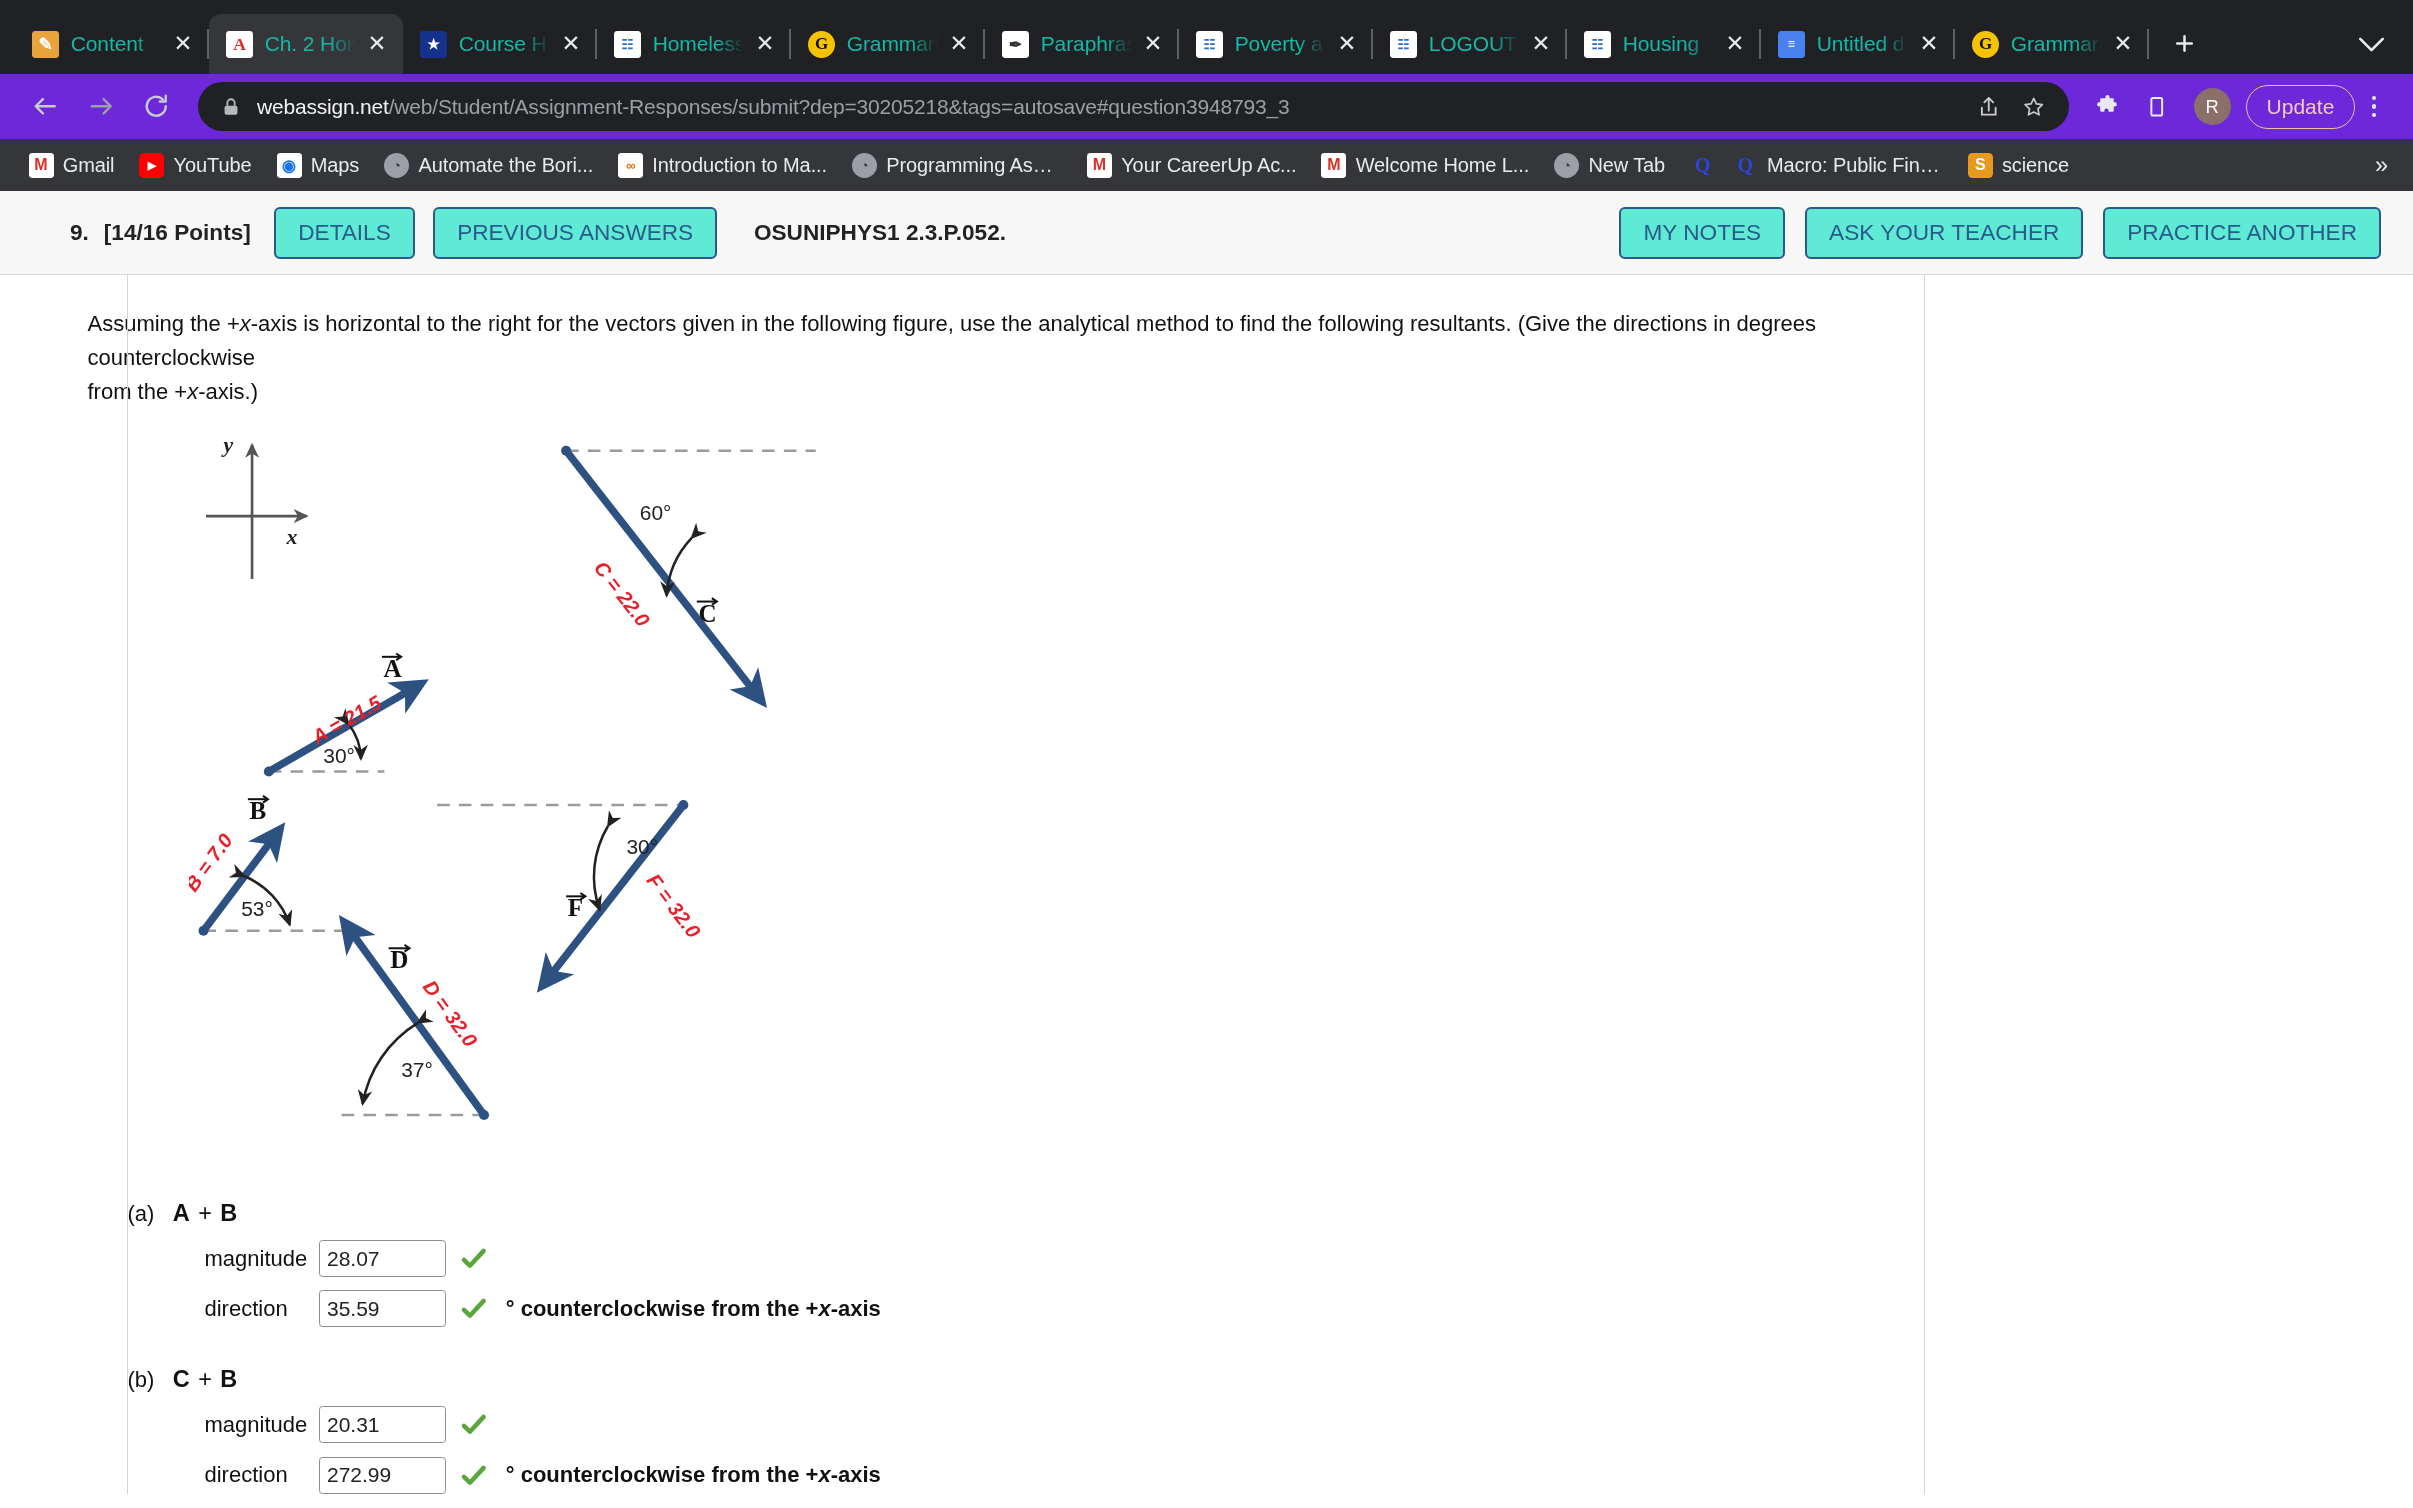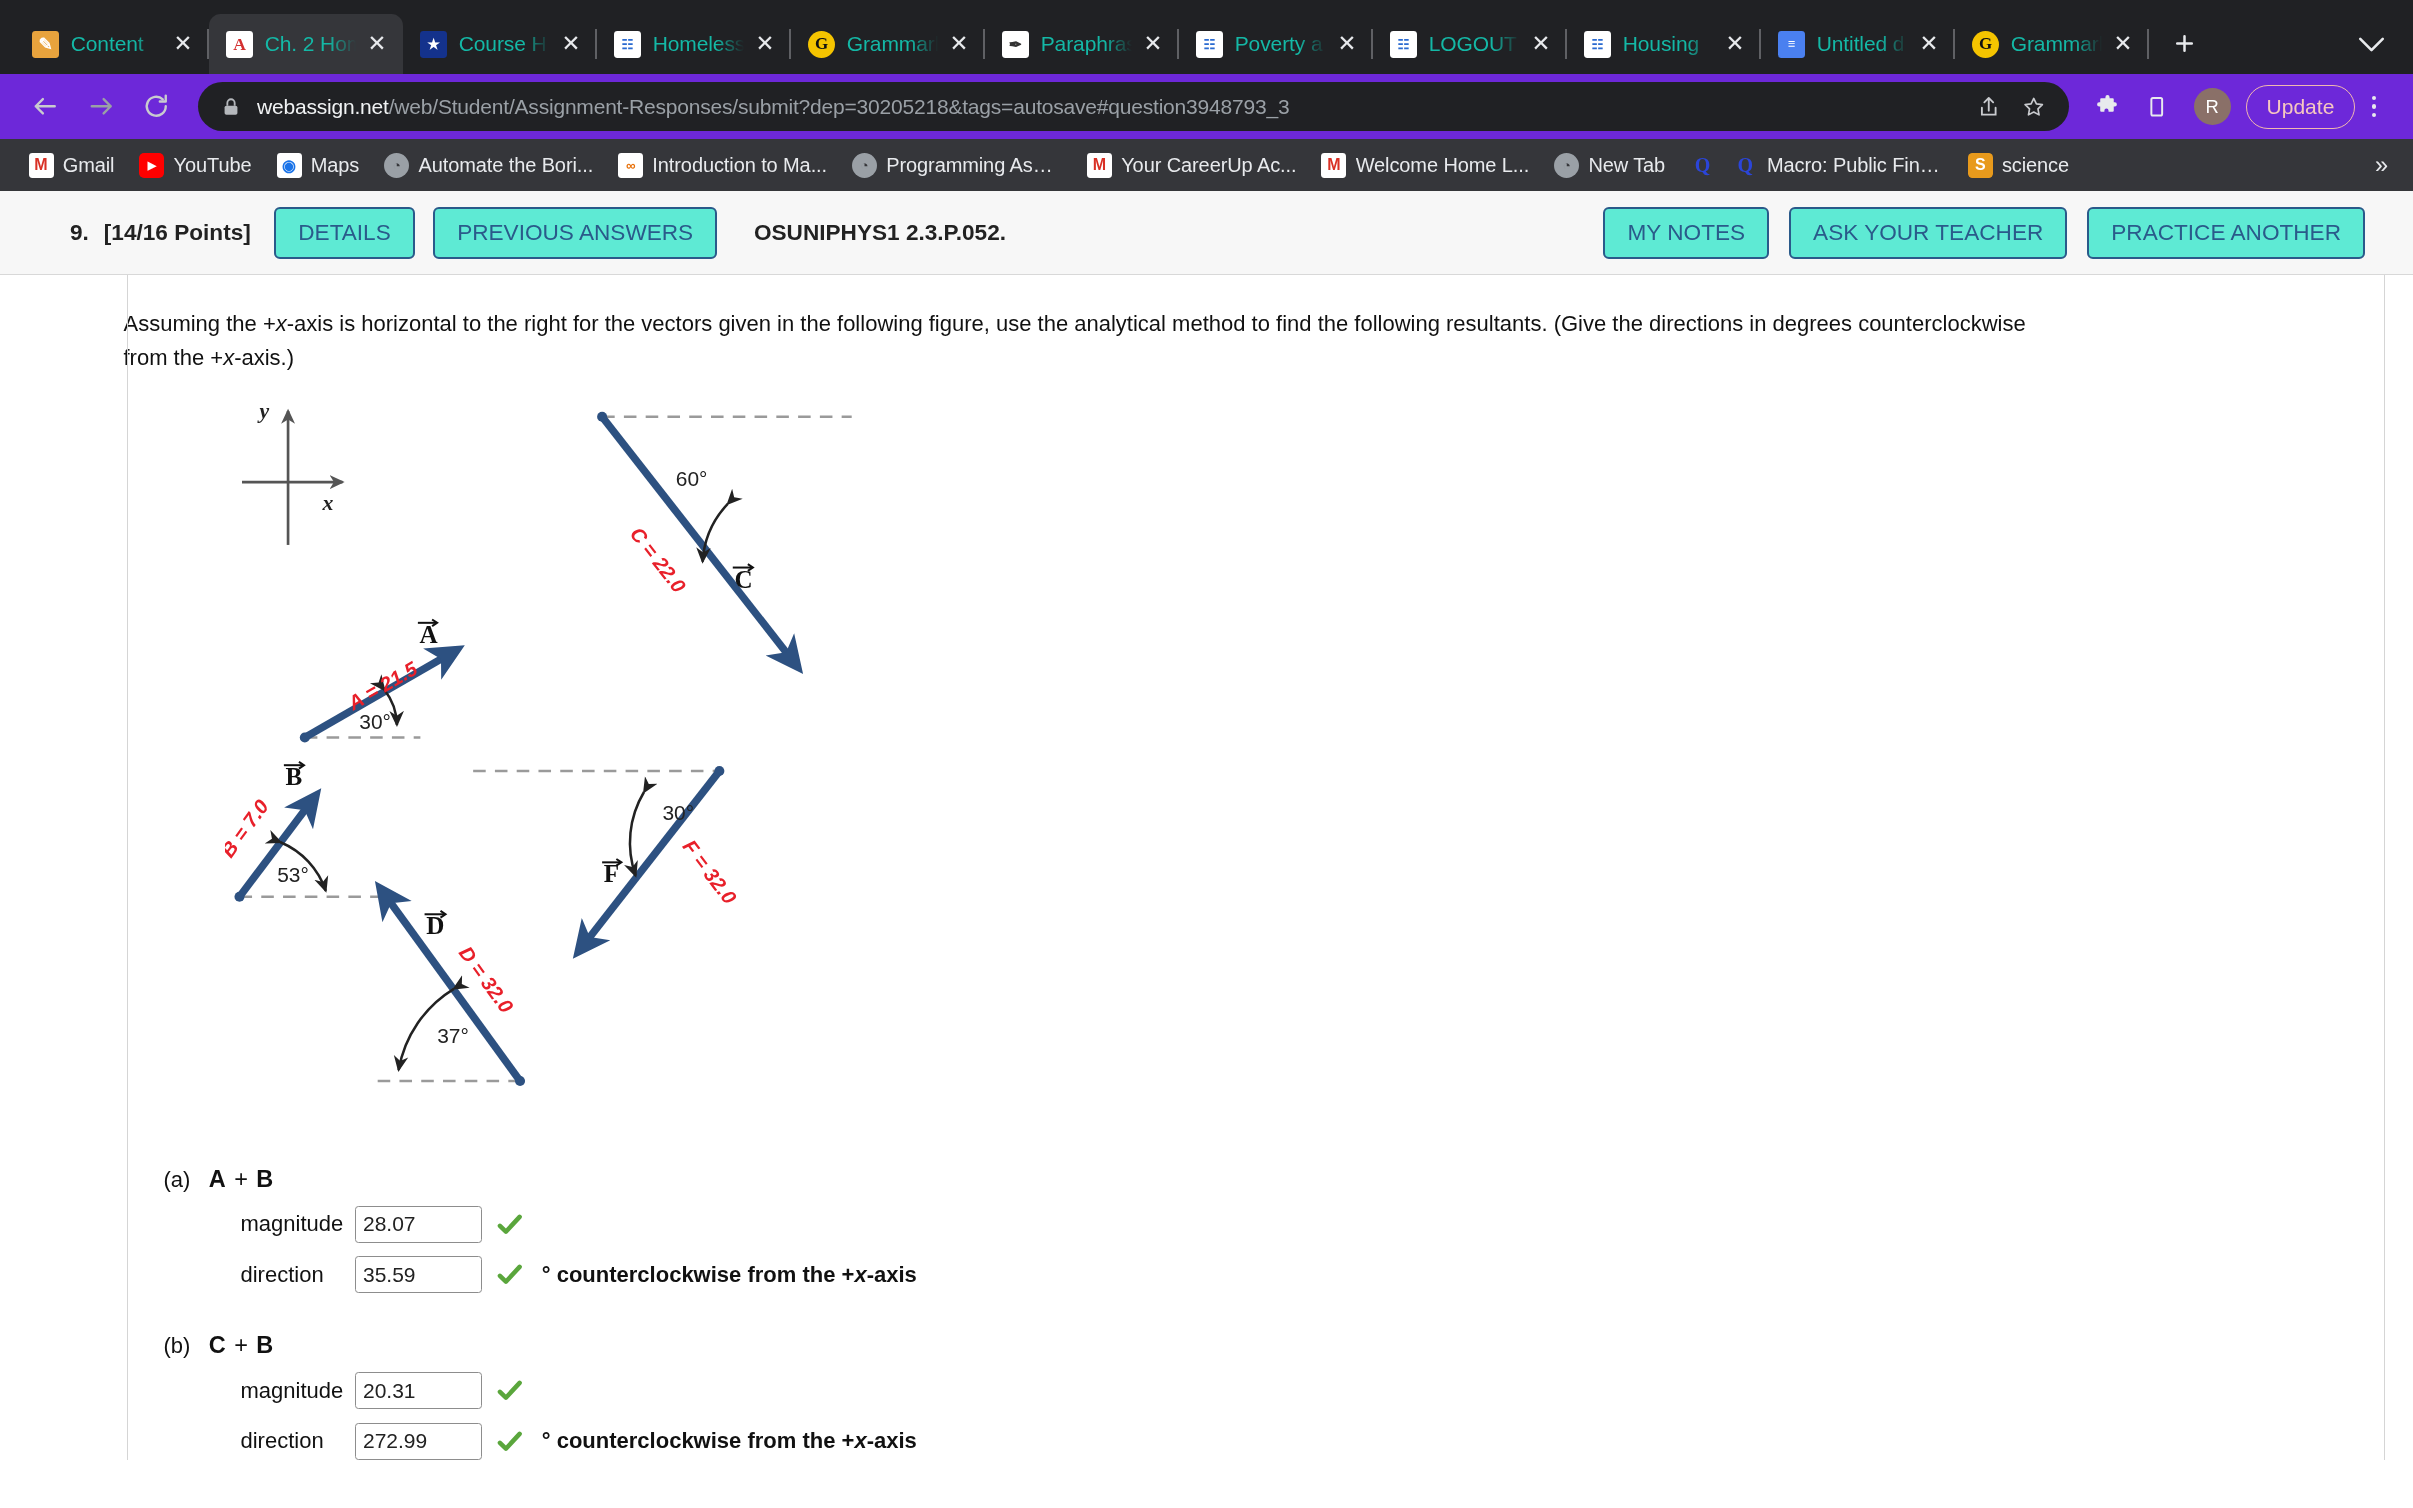--- a/index.html
+++ b/index.html
@@ -201,28 +201,28 @@
     background: #5eead4;
     color: #2a5a8a;
     font-size: 22.6px;
     height: 52px;
     display: flex; align-items: center;
     padding: 0 22px;
     margin-right: 18.4px;
     white-space: nowrap;
   }
   .qcode { font-size: 22.6px; font-weight: bold; color: #222; margin-left: 18.4px; }
-  .hbtn-right { margin-left: auto; display: flex; align-items: center; padding-right: 48px; }
+  .hbtn-right { margin-left: auto; display: flex; align-items: center; padding-right: 32px; }
   .hbtn-right .hbtn { margin-right: 0; margin-left: 20px; }
 
   .content-wrap {
     position: relative;
-    padding-left: 100px;
+    padding-left: 64px;
     border-right: 0.8px solid #d5d5d5;
-    width: 2385px;
+    width: 1925px;
     min-height: 1148px;
   }
   .content-wrap:before {
     content: "";
     position: absolute;
     left: 127px; top: 0; bottom: 0;
     width: 0.8px; background: #d5d5d5;
   }
   .inner { padding: 32px 0 0 23.5px; }
 

